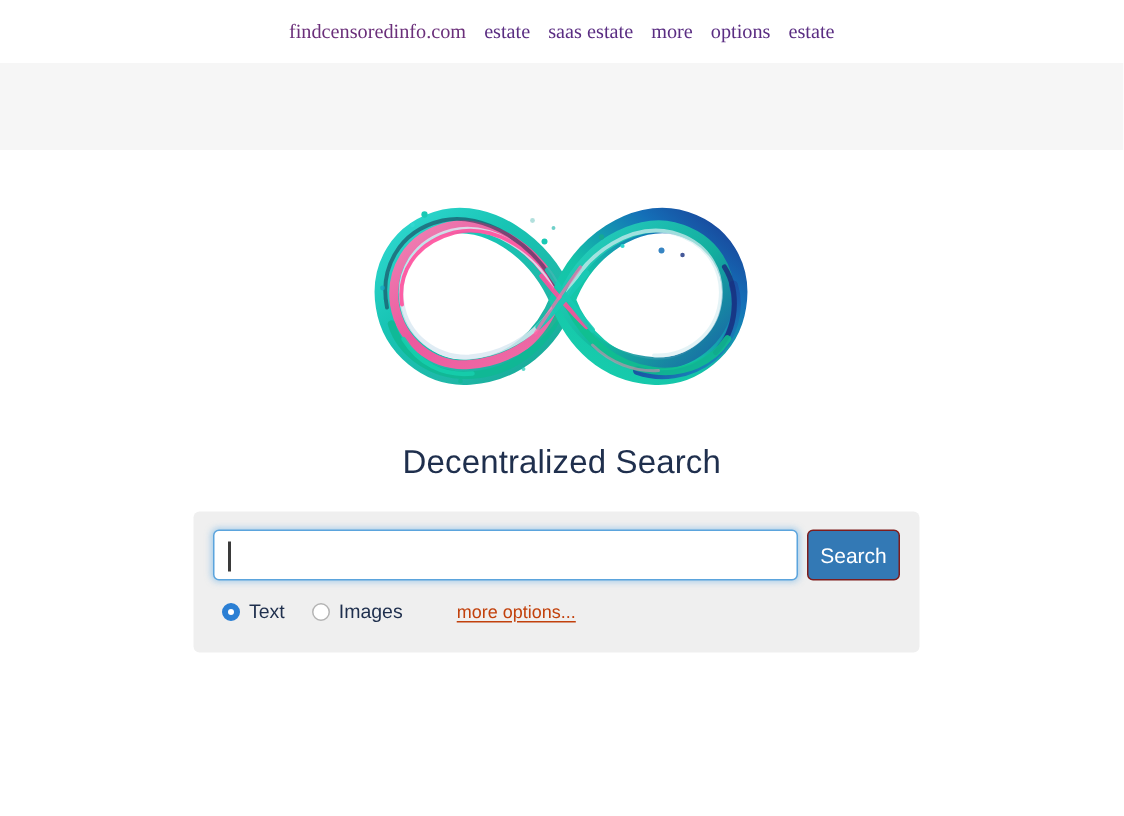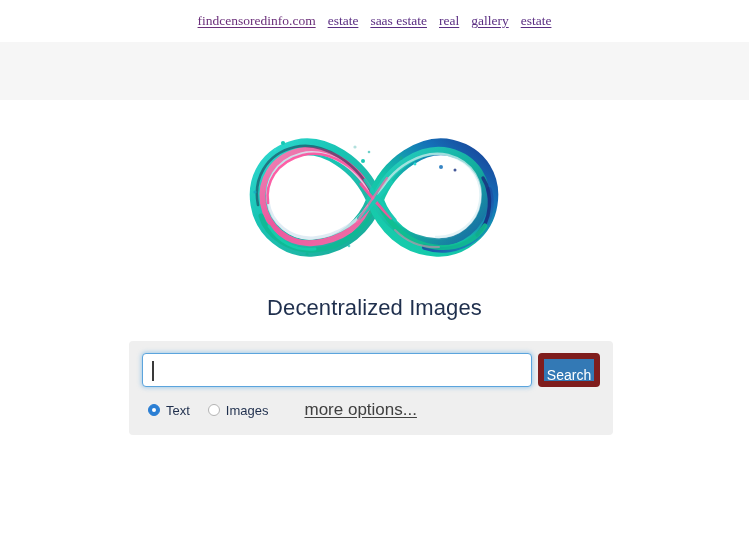--- a/index.html
+++ b/index.html
@@ -32,21 +32,20 @@
     display: flex;
     align-items: baseline;
     gap: 12px;
     white-space: nowrap;
   }
   .navlink {
     font-family: "Liberation Serif", serif;
     font-size: 13.5px;
     line-height: 16px;
     color: #5a2d82;
-    text-decoration: underline;
     text-underline-offset: 2px;
     cursor: pointer;
   }
   .navlink.first { color: #6b2f7a; }
 
   
   .gray-band {
     position: absolute;
     top: 42px;
     left: 0;
@@ -135,21 +134,21 @@
     top: 7px;
     width: 1.5px;
     height: 20px;
     background: #3a3a3a;
   }
   .search-button {
     flex: 0 0 auto;
     width: 62px;
     margin-left: 6px;
     background: #3379b5;
-    border: 6px solid #7f1d1d;
+    border: 1px solid #7f1d1d;
     border-radius: 4px;
     color: #ffffff;
     font-family: "Liberation Sans", sans-serif;
     font-size: 14px;
     line-height: 32px;
     text-align: center;
     cursor: pointer;
     box-sizing: border-box;
   }
 
@@ -194,38 +193,38 @@
     background: #ffffff;
     border: 1px solid #b4b4b4;
   }
   .radio-label {
     font-family: "Liberation Sans", sans-serif;
     font-size: 13px;
     color: #1f2f4d;
   }
   .more-options {
     font-family: "Liberation Sans", sans-serif;
-    font-size: 17px;
-    color: #404040;
+    font-size: 12px;
+    color: #c2410c;
     text-decoration: underline;
     text-underline-offset: 2px;
     cursor: pointer;
     margin-left: 18px;
   }
 </style>
 </head>
 <body>
 
 <div class="topnav">
   <div class="topnav-inner">
     <a class="navlink first">findcensoredinfo.com</a>
     <a class="navlink">estate</a>
     <a class="navlink">saas estate</a>
-    <a class="navlink">real</a>
-    <a class="navlink">gallery</a>
+    <a class="navlink">more</a>
+    <a class="navlink">options</a>
     <a class="navlink">estate</a>
   </div>
 </div>
 
 <div class="gray-band"></div>
 
 <div class="logo-wrap">
   <svg class="logo-svg" width="252" height="132" viewBox="0 0 252 132">
     <defs>
       <linearGradient id="gLeftOuter" x1="0" y1="0" x2="1" y2="1">
@@ -294,21 +293,21 @@
       <circle cx="166" cy="30" r="1.4" fill="#2fd8d0"></circle>
       <circle cx="192" cy="33" r="2" fill="#1470b8" opacity="0.85"></circle>
       <circle cx="206" cy="36" r="1.5" fill="#17307f" opacity="0.8"></circle>
       <circle cx="6" cy="58" r="1.6" fill="#16a7c2" opacity="0.8"></circle>
       <circle cx="58" cy="120" r="1.5" fill="#0fb894" opacity="0.75"></circle>
       <circle cx="100" cy="112" r="1.3" fill="#19c9b4" opacity="0.7"></circle>
     </g>
   </svg>
 </div>
 
-<div class="site-title">Decentralized Images</div>
+<div class="site-title">Decentralized Search</div>
 
 <div class="search-panel">
   <div class="search-row">
     <div class="search-input-box">
       <span class="caret"></span>
       <input class="search-input" type="text" placeholder="" style="">
     </div>
     <div class="search-button">Search</div>
   </div>
 

